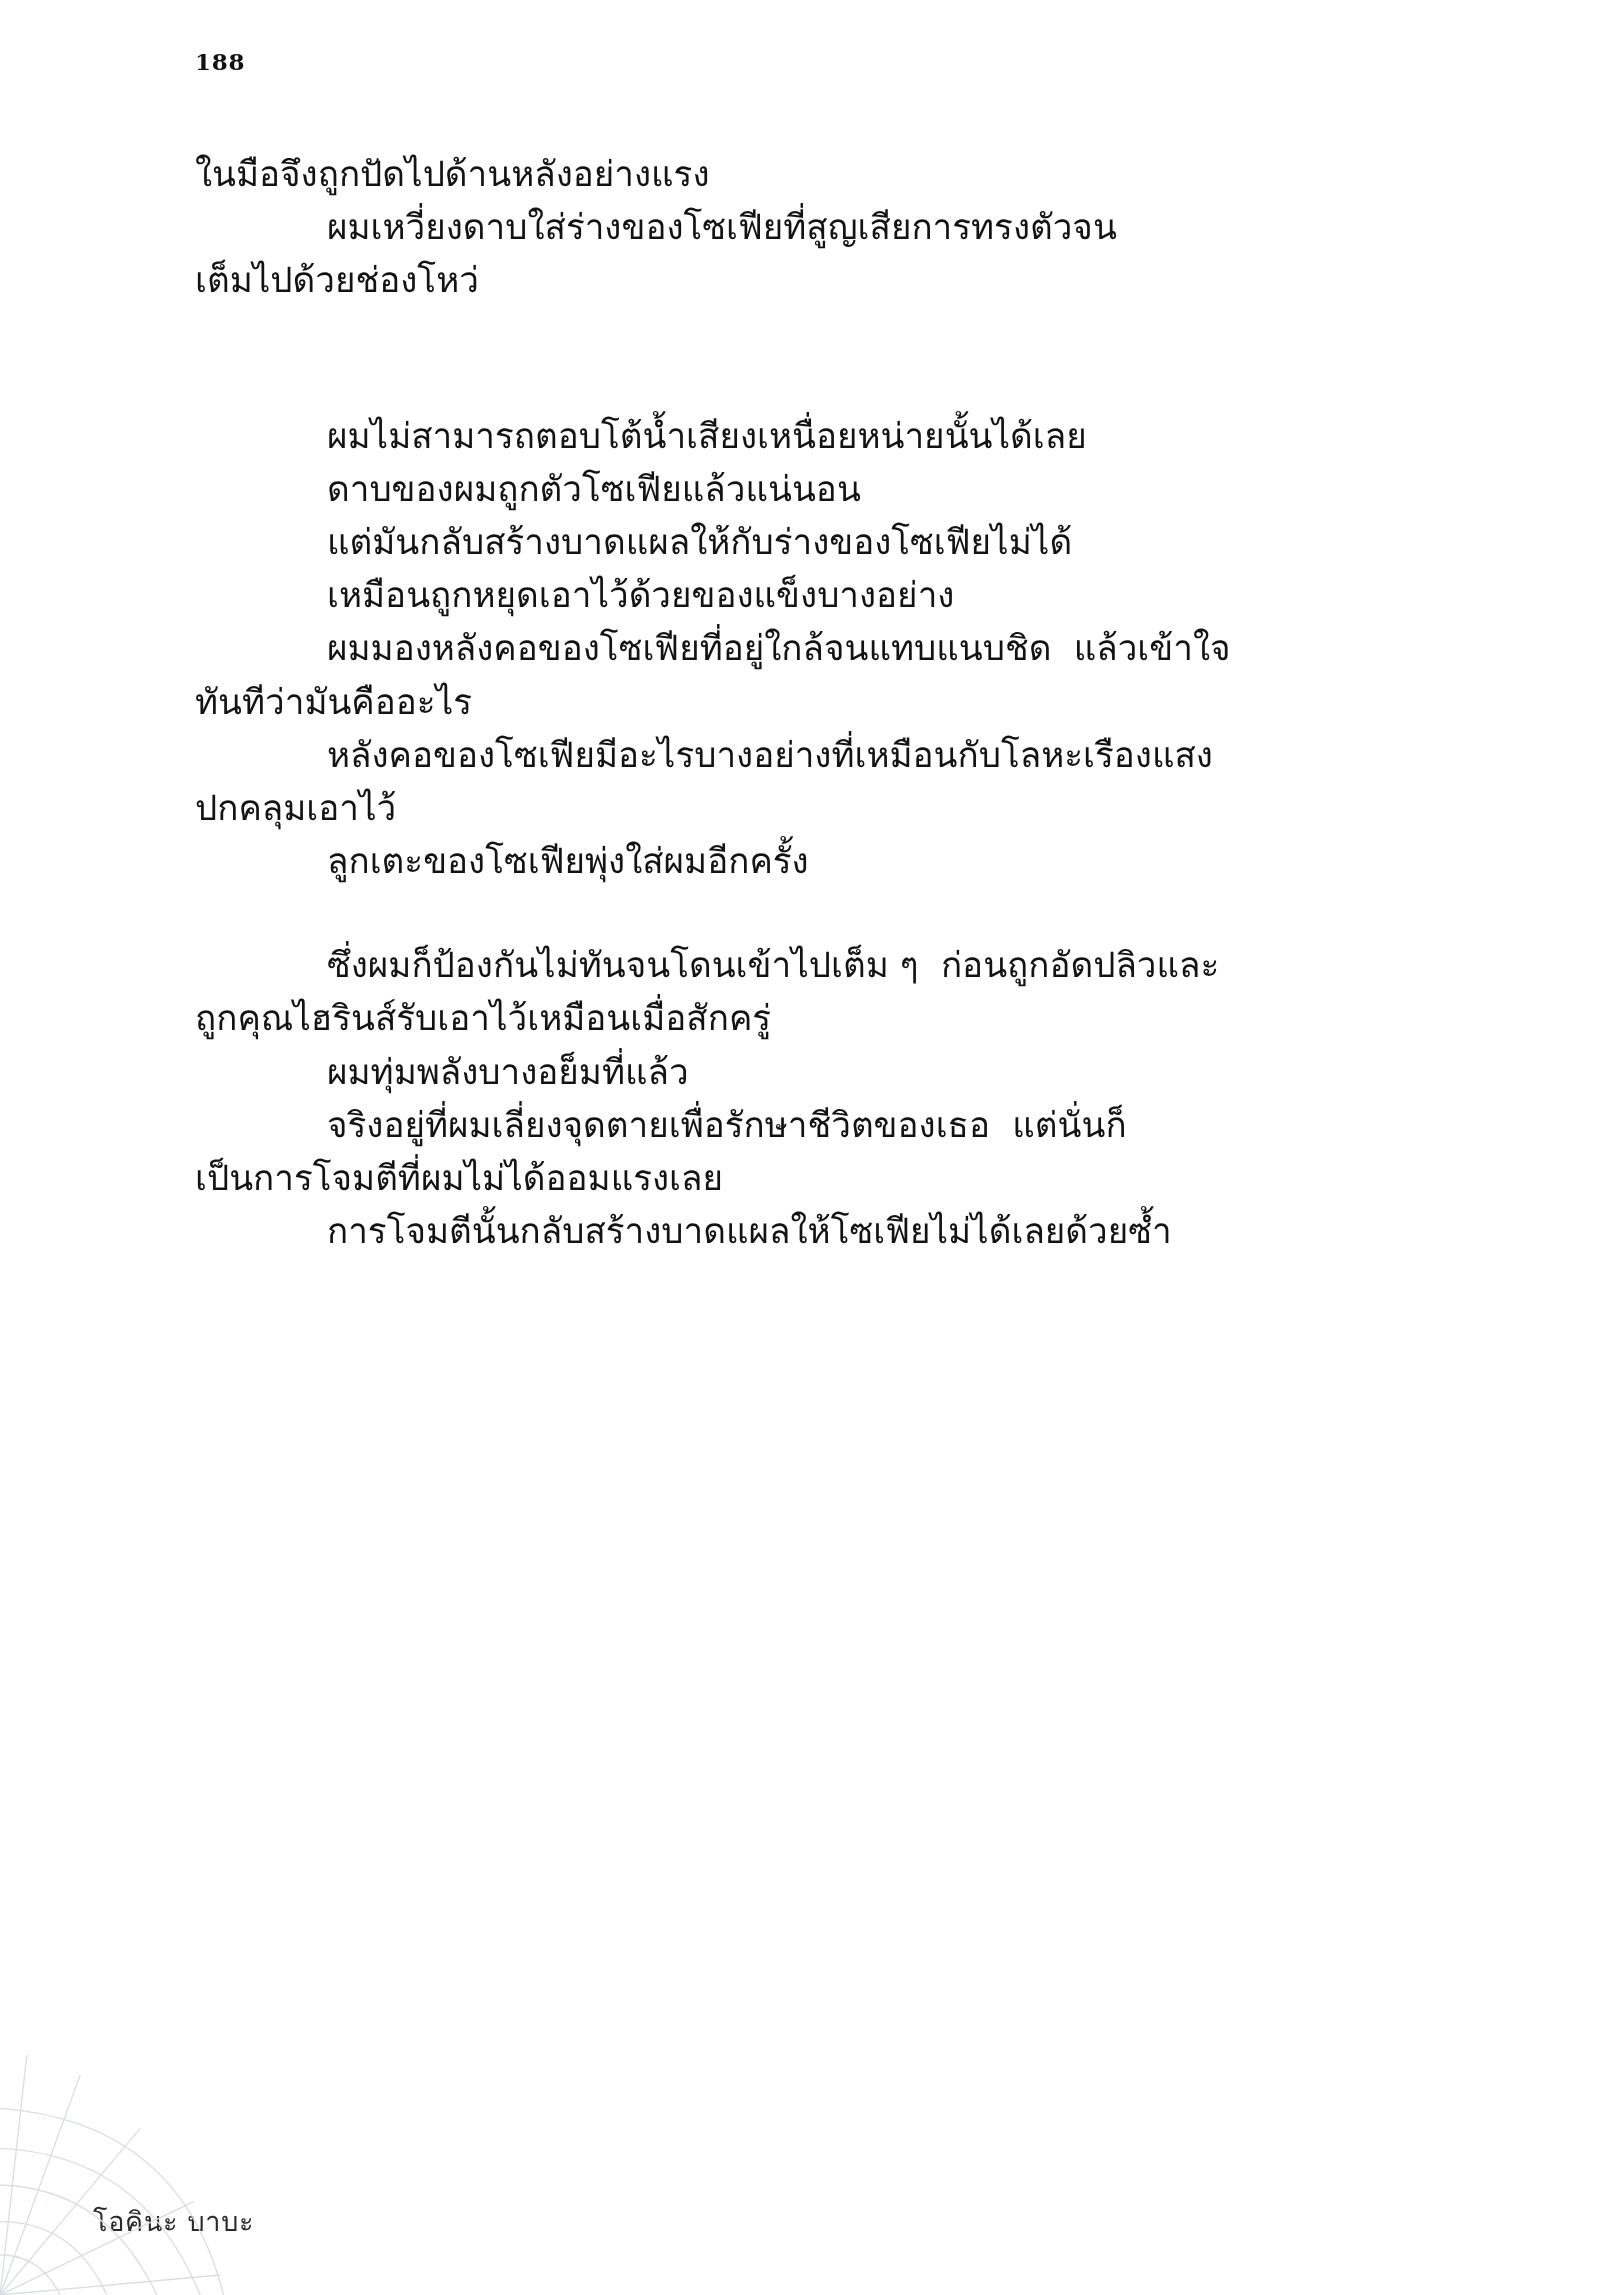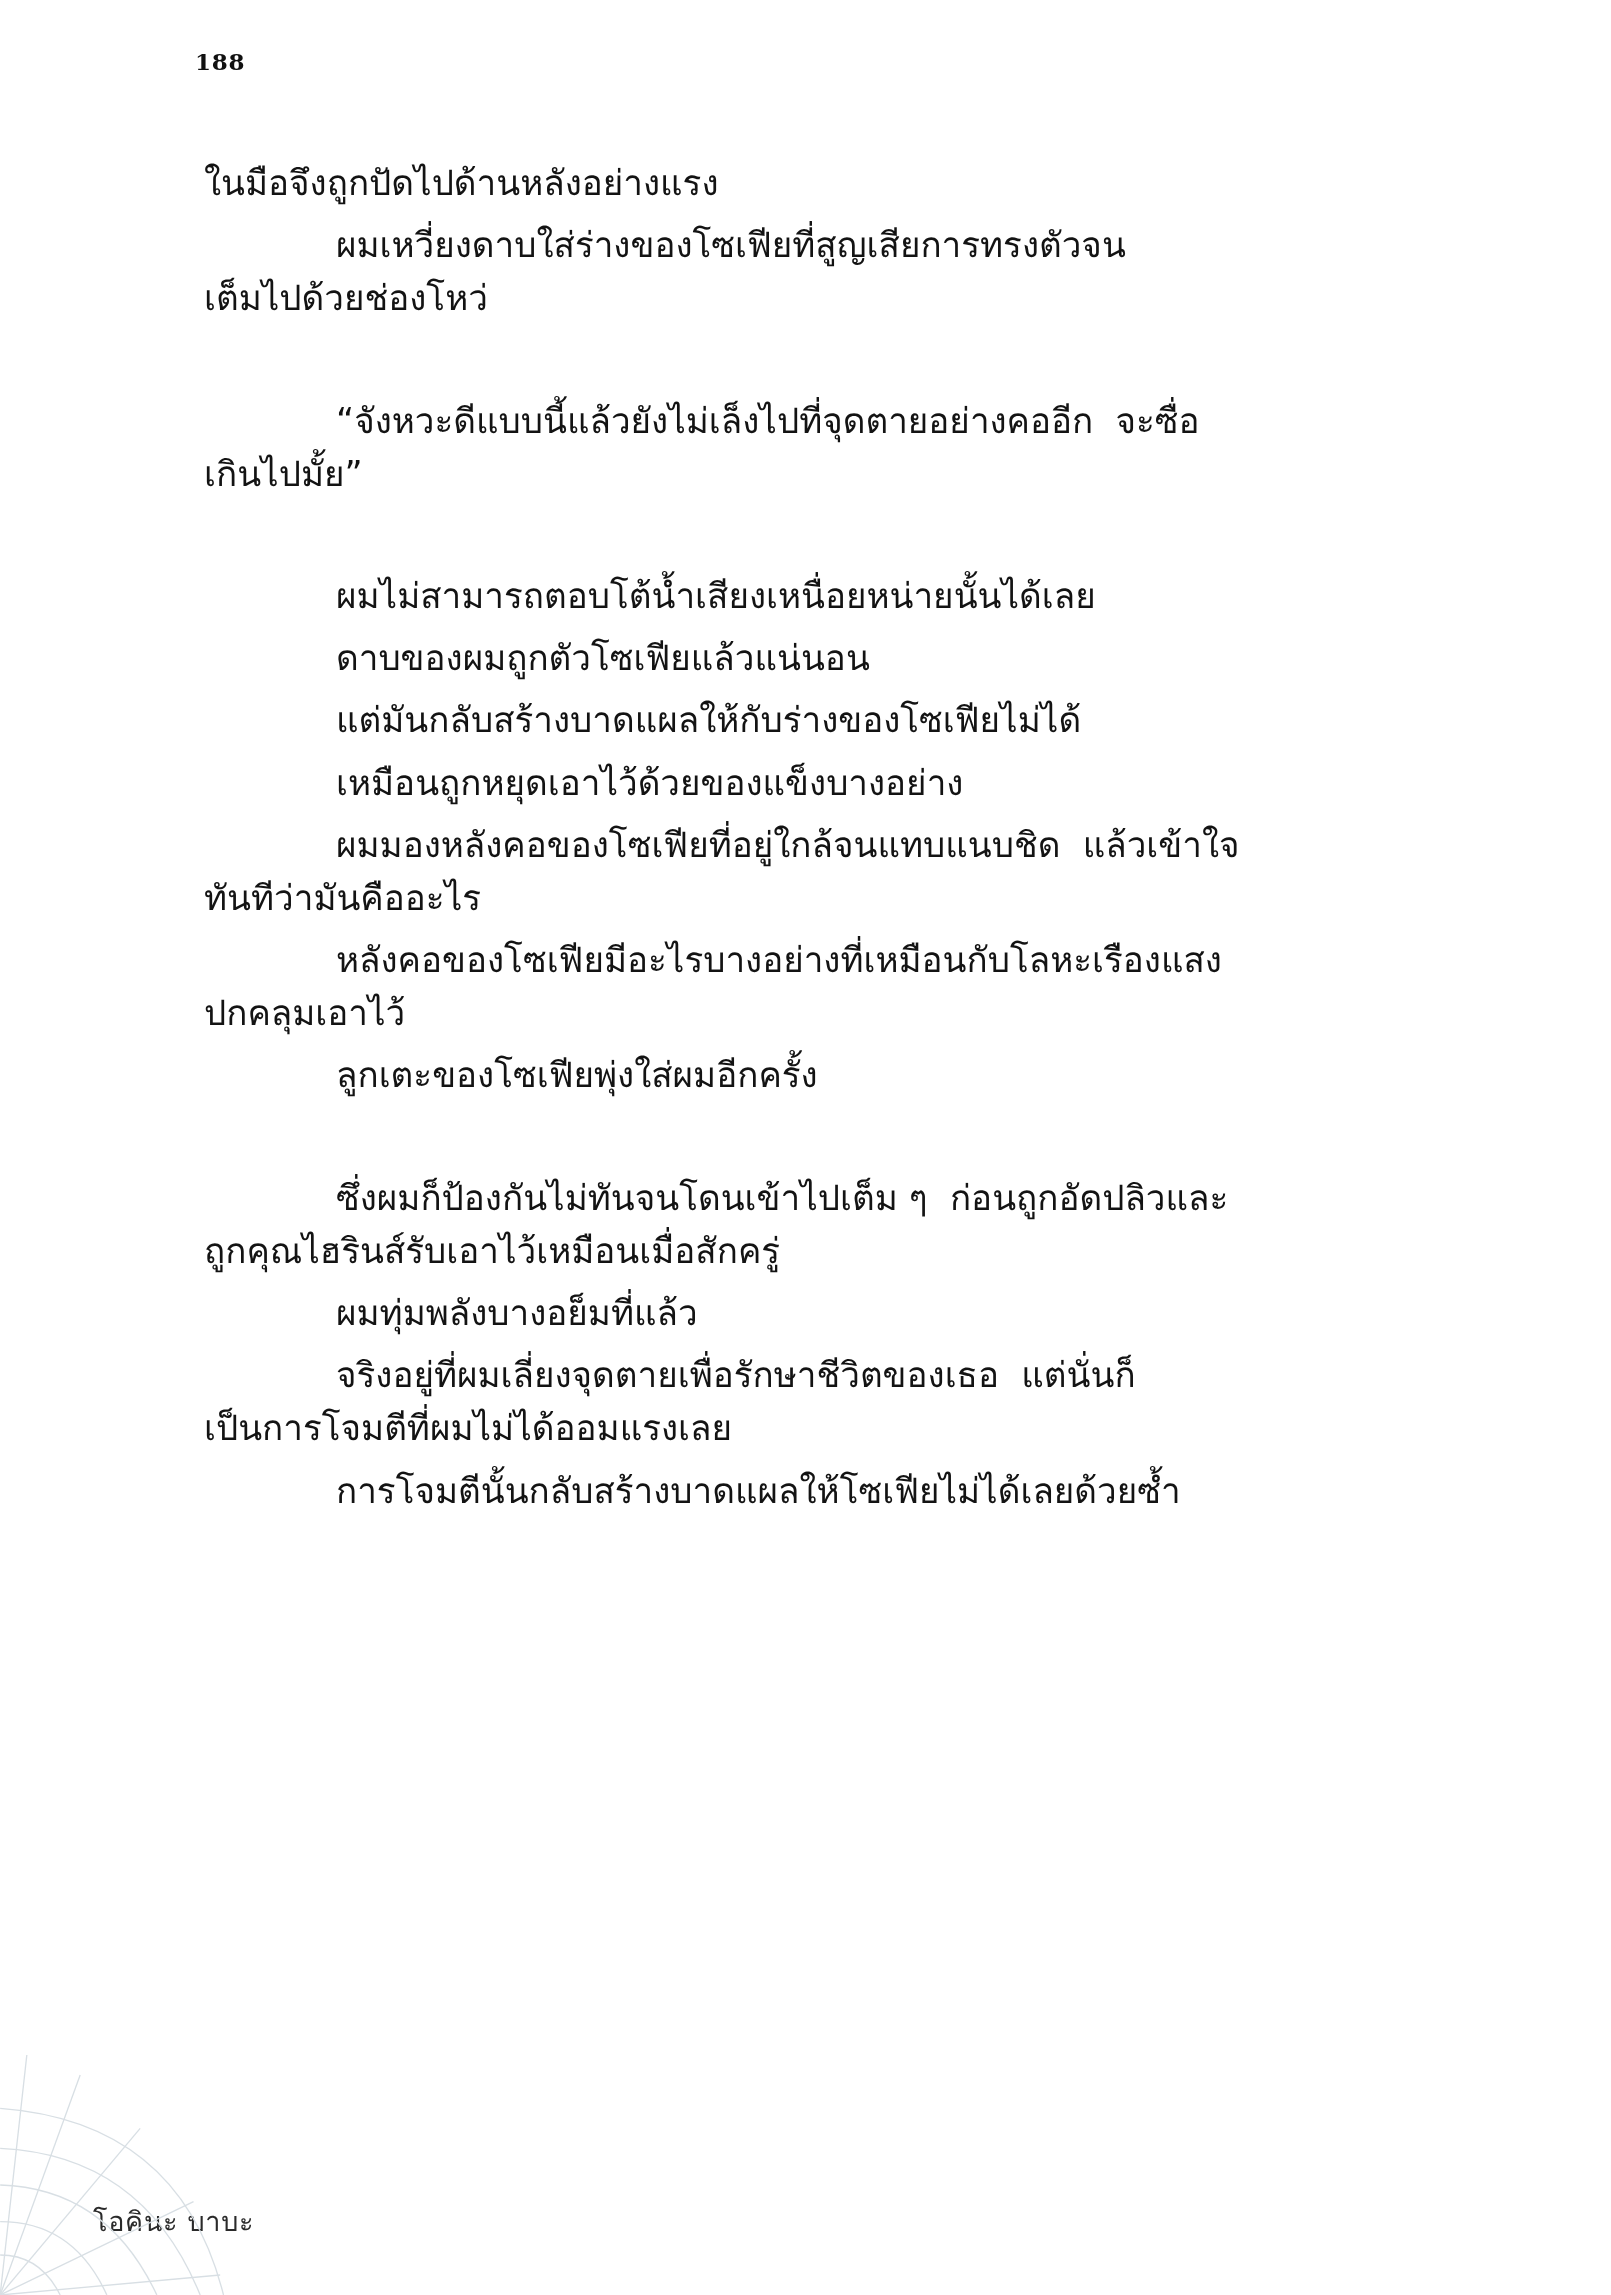--- a/index.html
+++ b/index.html
@@ -33,21 +33,21 @@
     position: absolute;
     top: 148px;
     left: 195px;
     width: 1194px;
     font-size: 35px;
     line-height: 1.52;
     color: #131313;
     text-align: left;
   }
   .para {
-    margin: 9px;
+    margin: 0;
     text-indent: 0;
     white-space: pre-wrap;
   }
   .para.indent {
     text-indent: 132px;
   }
   .spacer {
     height: 51px;
   }
   .footer-author {
@@ -77,22 +77,20 @@
 
 <div class="page">
 
   <div class="page-number">188</div>
 
   <div class="body-text" id="body-text">
       <p class="para">ในมือจึงถูกปัดไปด้านหลังอย่างแรง</p>
       <p class="para indent">ผมเหวี่ยงดาบใส่ร่างของโซเฟียที่สูญเสียการทรงตัวจน
 เต็มไปด้วยช่องโหว่</p>
       <div class="spacer"></div>
-      <p class="para indent">“จังหวะดีแบบนี้แล้วยังไม่เล็งไปที่จุดตายอย่างคออีก  จะซื่อ
-เกินไปมั้ย”</p>
       <div class="spacer"></div>
       <p class="para indent">ผมไม่สามารถตอบโต้น้ำเสียงเหนื่อยหน่ายนั้นได้เลย</p>
       <p class="para indent">ดาบของผมถูกตัวโซเฟียแล้วแน่นอน</p>
       <p class="para indent">แต่มันกลับสร้างบาดแผลให้กับร่างของโซเฟียไม่ได้</p>
       <p class="para indent">เหมือนถูกหยุดเอาไว้ด้วยของแข็งบางอย่าง</p>
       <p class="para indent">ผมมองหลังคอของโซเฟียที่อยู่ใกล้จนแทบแนบชิด  แล้วเข้าใจ
 ทันทีว่ามันคืออะไร</p>
       <p class="para indent">หลังคอของโซเฟียมีอะไรบางอย่างที่เหมือนกับโลหะเรืองแสง
 ปกคลุมเอาไว้</p>
       <p class="para indent">ลูกเตะของโซเฟียพุ่งใส่ผมอีกครั้ง</p>

